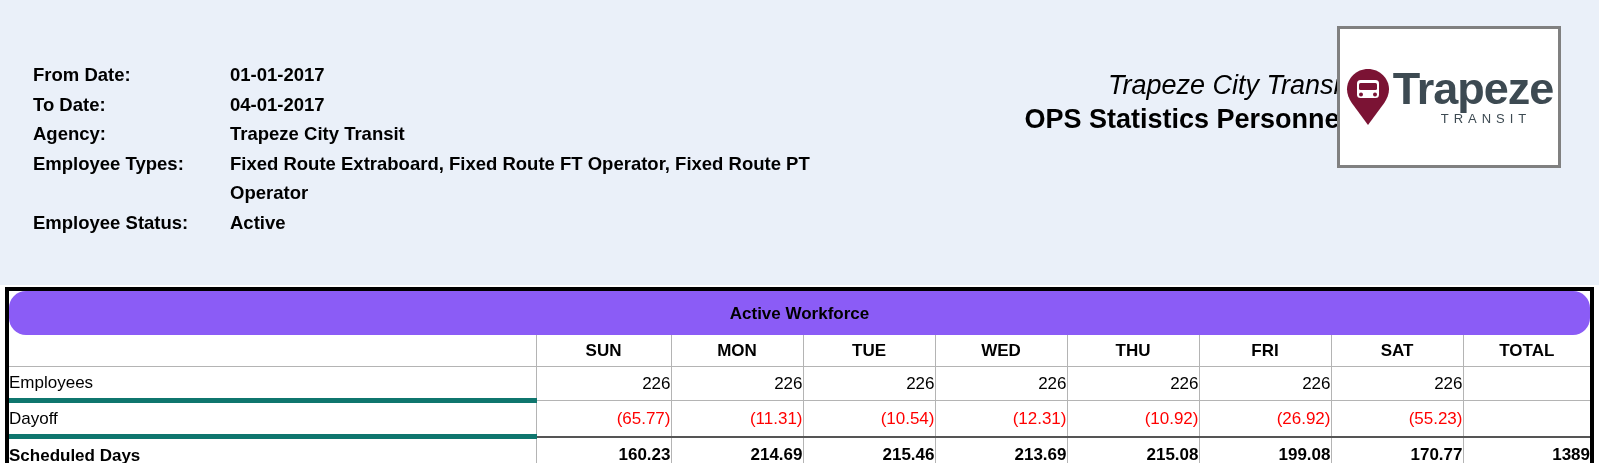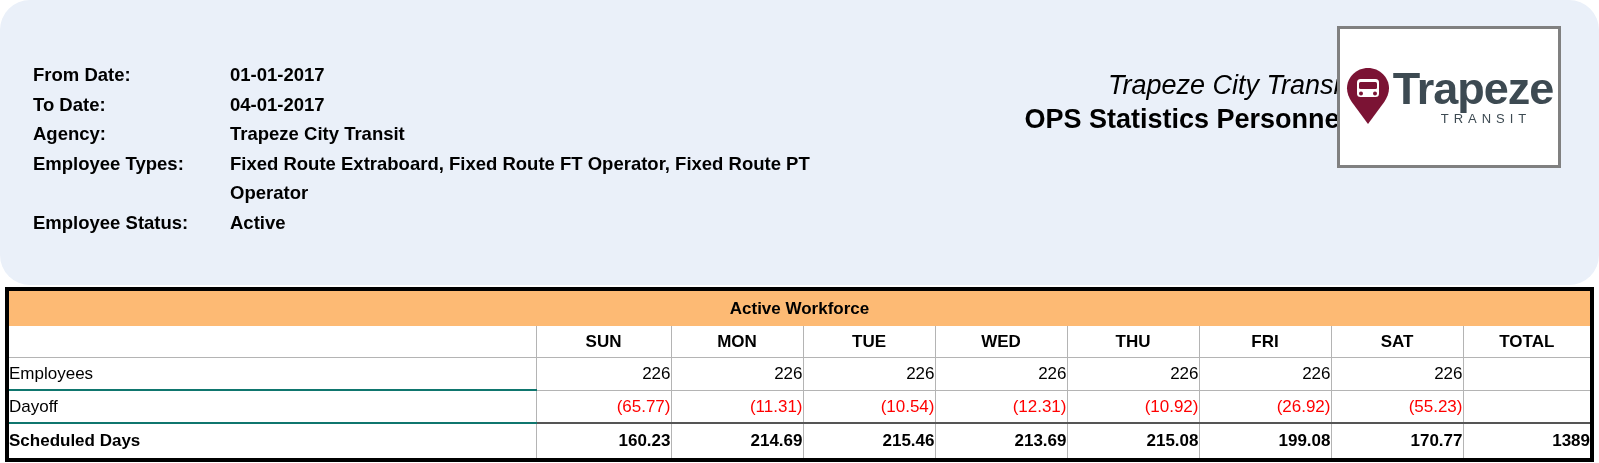--- a/index.html
+++ b/index.html
@@ -15,21 +15,20 @@
     position: relative;
   }
 
   
   .report-header {
     position: relative;
     background: #eaf0f9;
     height: 285px;
     box-sizing: border-box;
     overflow: hidden;
-    border-radius: 30px;
   }
 
   .param-list {
     position: absolute;
     left: 33px;
     top: 60px;
     width: 880px;
   }
   .param-row {
     display: flex;
@@ -86,20 +85,21 @@
     height: 142px;
     background: #ffffff;
     border: 3px solid #808080;
     box-sizing: border-box;
     display: flex;
     align-items: center;
     justify-content: center;
   }
   .logo-inner {
     display: flex;
+    align-items: center;
     gap: 2px;
   }
   .logo-pin {
     width: 46px;
     height: 56px;
     flex: 0 0 46px;
   }
   .logo-word {
     display: flex;
     flex-direction: column;
@@ -138,44 +138,45 @@
   table.report td, table.report th {
     padding: 0;
     margin: 0;
     font-size: 17px;
     color: #000000;
     vertical-align: middle;
     overflow: hidden;
     white-space: nowrap;
   }
   .band-title {
-    background: #fdba74;
+    background: #8b5cf6;
     text-align: center;
     font-size: 22px;
     font-weight: bold;
-    height: 35px;
+    height: 44px;
     line-height: 35px;
+    border-radius: 17px;
   }
   .col-head {
     text-align: center;
     font-weight: bold;
     font-size: 18px;
     height: 21px;
     line-height: 31px;
     padding-right: 7px;
     border-bottom: 1px solid #b4b4b4;
     border-left: 1px solid #b4b4b4;
   }
   .row-label {
     text-align: left;
     padding-left: 4px;
     font-size: 17.5px;
     height: 31px;
     line-height: 31px;
-    border-bottom: 2px solid #0f766e;
+    border-bottom: 5px solid #0f766e;
   }
   .cell {
     text-align: right;
     padding-right: 7px;
     height: 31px;
     line-height: 31px;
     font-size: 17.5px;
     border-bottom: 1px solid #b4b4b4;
     border-left: 1px solid #b4b4b4;
   }

